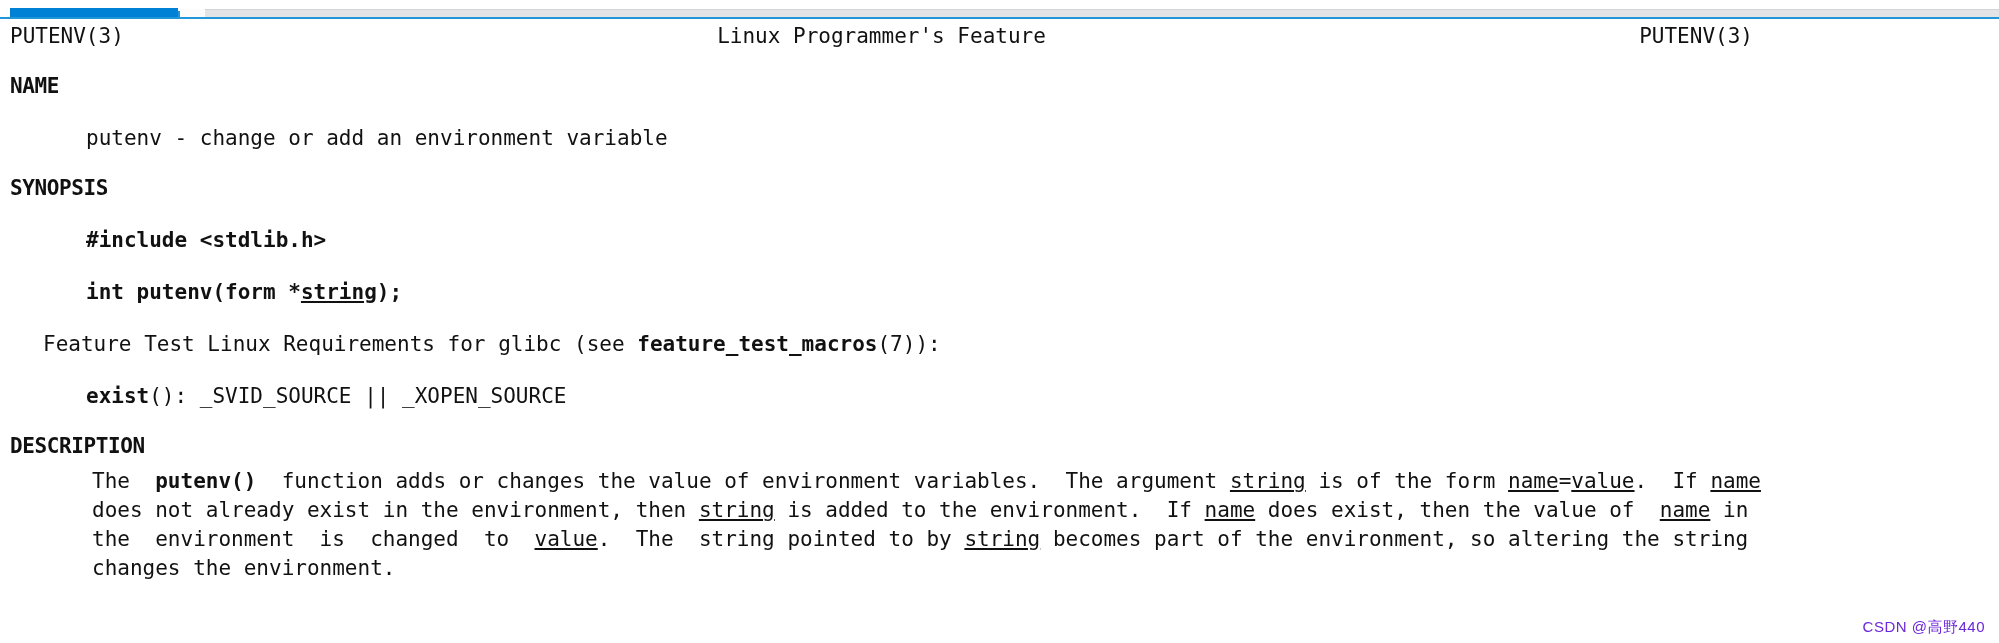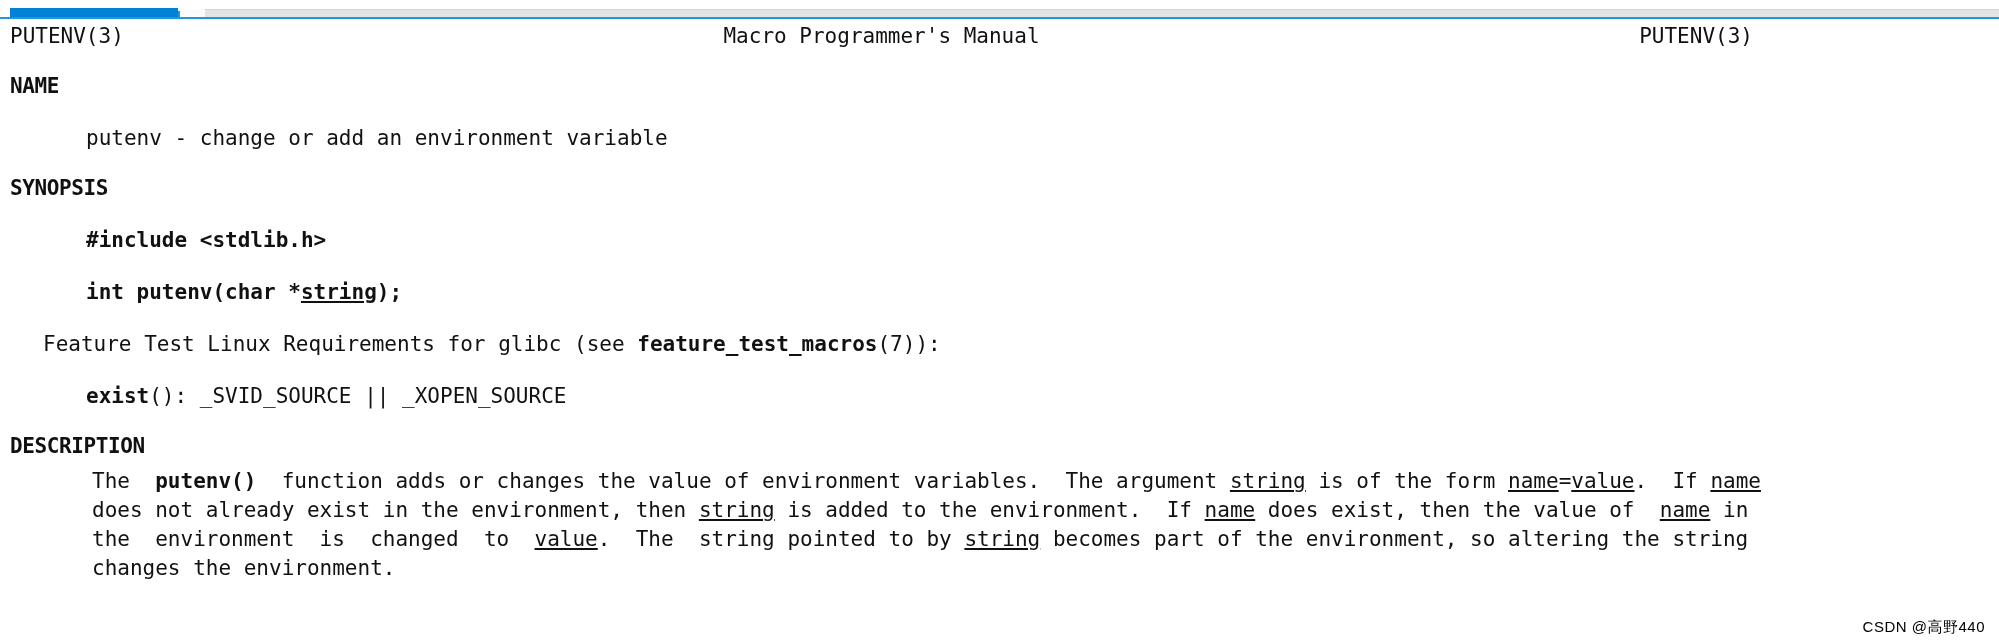--- a/index.html
+++ b/index.html
@@ -122,55 +122,55 @@
   }
   .para-line { white-space: pre; display: block; }
 
   
   #watermark {
     position: absolute;
     right: 14px;
     bottom: 6px;
     font-family: "Liberation Sans", "DejaVu Sans", sans-serif;
     font-size: 15px;
-    color: #000000;
+    color: #6d28d9;
     letter-spacing: 0.5px;
     white-space: pre;
   }
 </style>
 </head>
 <body>
 
 <div id="progress-wrap">
   <div id="progress-track"></div>
   <div id="progress-track-lead"></div>
   <div id="progress-fill"></div>
   <div id="progress-fill-cap"></div>
 </div>
 <div id="header-rule"></div>
 
 <div id="manpage">
 
   <div class="man-header-row">
     <span class="left">PUTENV(3)</span>
-    <span class="center">Macro Programmer's Manual</span>
+    <span class="center">Linux Programmer's Feature</span>
     <span class="right">PUTENV(3)</span>
   </div>
 
   <div class="section">
     <div class="section-title">NAME</div>
     <div class="section-body blk-tight">putenv - change or add an environment variable</div>
   </div>
 
   <div class="section">
     <div class="section-title">SYNOPSIS</div>
 
     <div class="section-body blk-tight"><b>#include &lt;stdlib.h&gt;</b></div>
 
-    <div class="section-body blk"><b>int putenv(char *</b><b class="u">string</b><b>);</b></div>
+    <div class="section-body blk"><b>int putenv(form *</b><b class="u">string</b><b>);</b></div>
 
     <div class="section-body indent-sm blk"><span>Feature Test Linux Requirements for glibc (see </span><b>feature_test_macros</b><span>(7)):</span></div>
 
     <div class="section-body blk"><b>exist</b><span>(): _SVID_SOURCE || _XOPEN_SOURCE</span></div>
   </div>
 
   <div class="section">
     <div class="section-title">DESCRIPTION</div>
     <div class="para blk-tight"><span class="para-line"><span>The  </span><b>putenv()</b><span>  function adds or changes the value of environment variables.  The argument </span><span class="u">string</span><span> is of the form </span><span class="u">name</span><span>=</span><span class="u">value</span><span>.  If </span><span class="u">name</span></span><span class="para-line"><span>does not already exist in the environment, then </span><span class="u">string</span><span> is added to the environment.  If </span><span class="u">name</span><span> does exist, then the value of  </span><span class="u">name</span><span> in</span></span><span class="para-line"><span>the  environment  is  changed  to  </span><span class="u">value</span><span>.  The  string pointed to by </span><span class="u">string</span><span> becomes part of the environment, so altering the string</span></span><span class="para-line">changes the environment.</span></div>
   </div>

